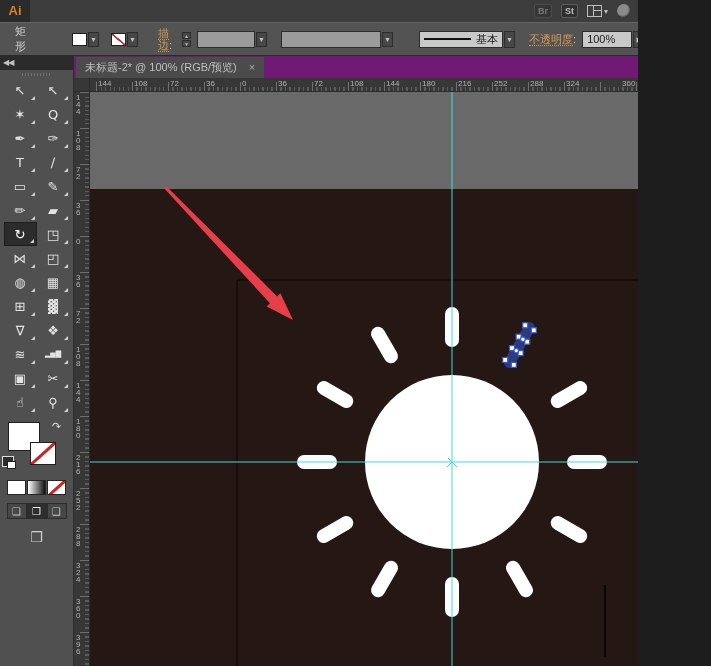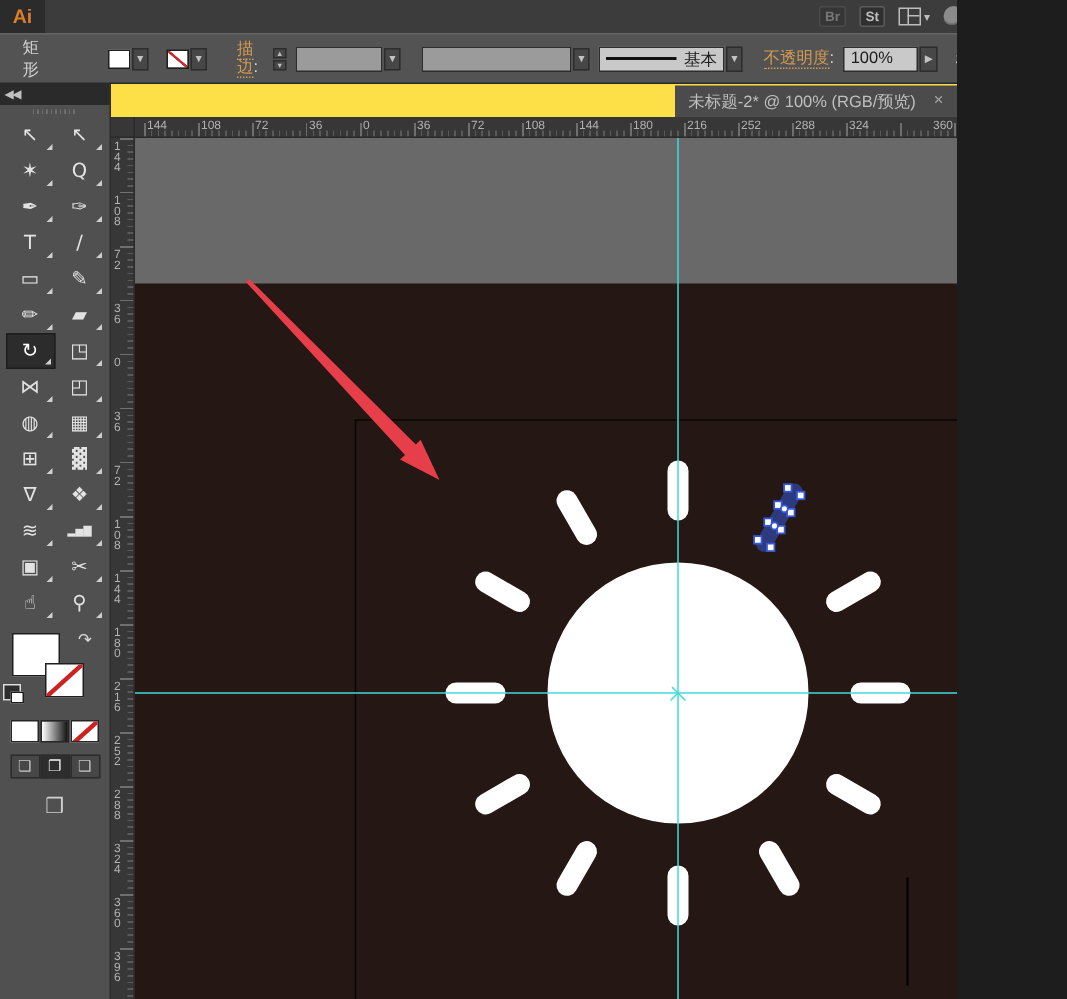--- a/index.html
+++ b/index.html
@@ -6,21 +6,21 @@
   .window{position:relative;width:638px;height:666px;overflow:hidden;
     font-family:"Liberation Sans","DejaVu Sans",sans-serif;background:#3c3c3c;
     -webkit-user-select:none;user-select:none;}
 
   
   .menubar{height:22px;display:flex;align-items:center;background:#3c3c3c;
     color:#c9c9c9;font-size:11px;}
   .logo{width:30px;height:22px;background:#2b2b2b;color:#de7e27;font-weight:bold;
     font-size:13px;text-align:center;line-height:22px;}
   .menu-item{padding:0 11px;line-height:22px;white-space:nowrap;cursor:default;}
-  .menu-right{margin-left:auto;display:flex;align-items:center;gap:9px;padding-right:2px;}
+  .menu-right{margin-left:auto;display:flex;align-items:center;gap:9px;padding-right:14px;}
   .mini-btn{border:1px solid #5c5c5c;background:#303030;color:#bdbdbd;font-size:9px;
     font-weight:bold;padding:1px 3px;border-radius:2px;}
   .mini-btn.dim{opacity:.45;}
   .ws{display:flex;align-items:center;gap:2px;}
   .ws-icon{width:13px;height:10px;border:1px solid #bdbdbd;position:relative;background:#3c3c3c;}
   .ws-icon::before{content:"";position:absolute;left:5px;top:0;bottom:0;width:1px;background:#bdbdbd;}
   .ws-icon::after{content:"";position:absolute;left:5px;right:0;top:4px;height:1px;background:#bdbdbd;}
   .caret{font-size:8px;color:#bdbdbd;}
   .partial{width:14px;height:14px;border-radius:50%;
     background:radial-gradient(circle at 40% 40%,#8b8b8b 0 45%,#5a5a5a 60%,transparent 61%);
@@ -88,21 +88,21 @@
   .mini.fillw{background:#fff;}
   .mini.grad{background:linear-gradient(90deg,#fff,#111);}
   .mini.nonew{background:#fff;overflow:hidden;}
   .modes{display:flex;justify-content:center;margin-top:8px;}
   .mode{width:20px;height:16px;background:#474747;border:1px solid #2c2c2c;color:#c6c6c6;
     font-size:10px;display:flex;align-items:center;justify-content:center;box-sizing:border-box;}
   .mode.active{background:#2e2e2e;color:#efefef;}
   .screenmode{margin-top:10px;text-align:center;color:#cfcfcf;font-size:14px;}
 
   .right{flex:1;display:flex;flex-direction:column;min-width:0;}
-  .tabbar{height:22px;background:#fde047;display:flex;align-items:flex-end;justify-content:flex-end;}
+  .tabbar{height:22px;background:#701a75;display:flex;align-items:flex-end;}
   .tab{height:21px;background:#4b4b4b;color:#bfbfbf;font-size:11px;display:flex;
     align-items:center;gap:12px;padding:0 9px;margin-left:2px;}
   .tab-close{color:#a9a9a9;font-size:11px;line-height:11px;}
 
   .ruler-row{height:14px;display:flex;}
   .corner{width:16px;background:#373737;border-right:1px solid #2a2a2a;
     border-bottom:1px solid #2a2a2a;box-sizing:border-box;}
   .ruler-top{flex:1;position:relative;background:#373737;border-bottom:1px solid #2a2a2a;
     box-sizing:border-box;overflow:hidden;
     background-image:
@@ -161,21 +161,21 @@
       <span>▼</span>
     </span>
     <span class="pair">
       <span class="field f-weight"></span>
       <span class="dd-btn">▼</span>
     </span>
     <span class="pair" style="margin-left:8px;">
       <span class="field f-profile"></span>
       <span class="dd-btn">▼</span>
     </span>
-    <span class="pair" style="margin-left:0;">
+    <span class="pair" style="margin-left:20px;">
       <span class="brush">
         <span class="line"></span>
         <span style="padding-right:4px;">基本</span>
       </span>
       <span class="dd-btn" style="height:17px;line-height:16px;">▼</span>
     </span>
     <span style="margin-left:8px;white-space:nowrap;">
       <span class="link-label">不透明度</span><span>:</span>
     </span>
     <span class="pair">

